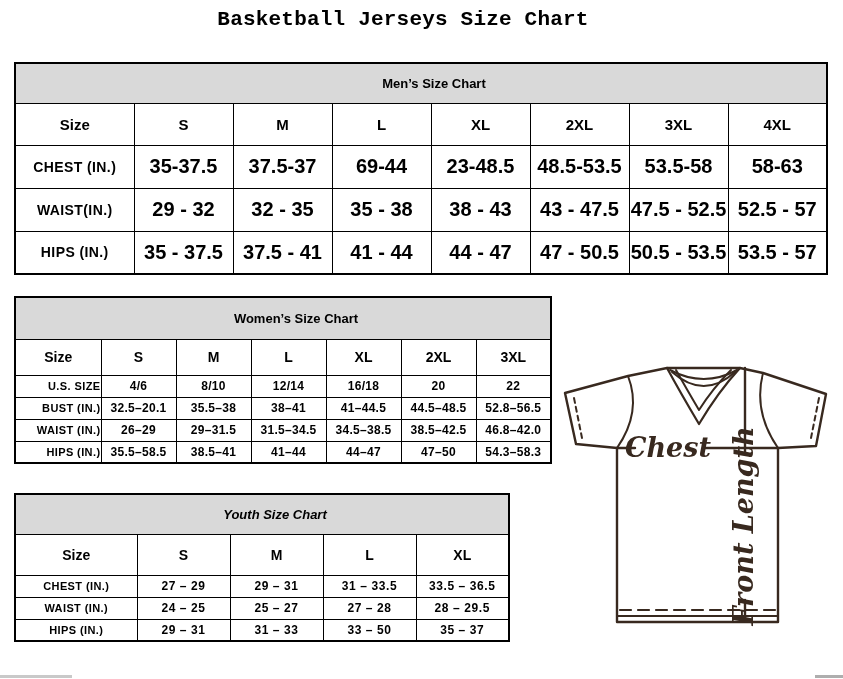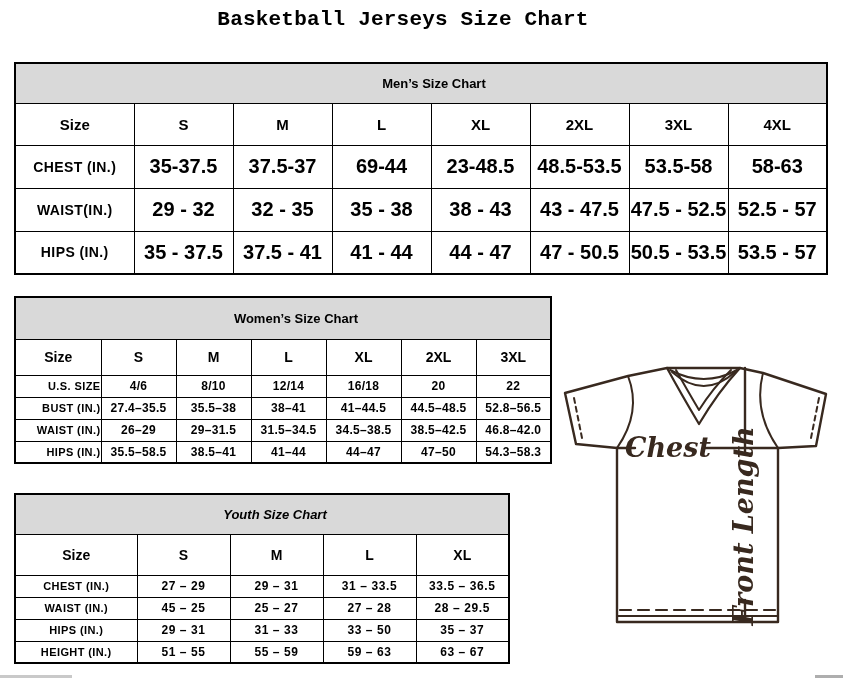--- a/index.html
+++ b/index.html
@@ -140,21 +140,21 @@
         <td class="rowlabel">U.S. SIZE</td>
         <td>4/6</td>
         <td>8/10</td>
         <td>12/14</td>
         <td>16/18</td>
         <td>20</td>
         <td>22</td>
       </tr>
       <tr class="data">
         <td class="rowlabel">BUST (IN.)</td>
-        <td>27.4–35.5</td>
+        <td>32.5–20.1</td>
         <td>35.5–38</td>
         <td>38–41</td>
         <td>41–44.5</td>
         <td>44.5–48.5</td>
         <td>52.8–56.5</td>
       </tr>
       <tr class="data">
         <td class="rowlabel">WAIST (IN.)</td>
         <td>26–29</td>
         <td>29–31.5</td>
@@ -196,38 +196,31 @@
       </tr>
       <tr class="data">
         <td class="rowlabel">CHEST (IN.)</td>
         <td>27 – 29</td>
         <td>29 – 31</td>
         <td>31 – 33.5</td>
         <td>33.5 – 36.5</td>
       </tr>
       <tr class="data">
         <td class="rowlabel">WAIST (IN.)</td>
-        <td>45 – 25</td>
+        <td>24 – 25</td>
         <td>25 – 27</td>
         <td>27 – 28</td>
         <td>28 – 29.5</td>
       </tr>
       <tr class="data">
         <td class="rowlabel">HIPS (IN.)</td>
         <td>29 – 31</td>
         <td>31 – 33</td>
         <td>33 – 50</td>
         <td>35 – 37</td>
-      </tr>
-      <tr class="data">
-        <td class="rowlabel">HEIGHT (IN.)</td>
-        <td>51 – 55</td>
-        <td>55 – 59</td>
-        <td>59 – 63</td>
-        <td>63 – 67</td>
       </tr>
     </tbody>
   </table>
 
   <svg class="jersey" viewBox="0 0 280 304">
     <g fill="none" stroke="#38291f" stroke-width="2.4" stroke-linejoin="round" stroke-linecap="round">
 
       <path d="M70,16 L109,8 L182,8 L205,13 L268,34 L258,86 L220,88 L220,262 L59,262 L59,88 L18,84 L7,33 Z"></path>
 
       <path stroke-width="2.2" d="M109,8 Q122,32 141,64 Q160,32 182,8"></path>

